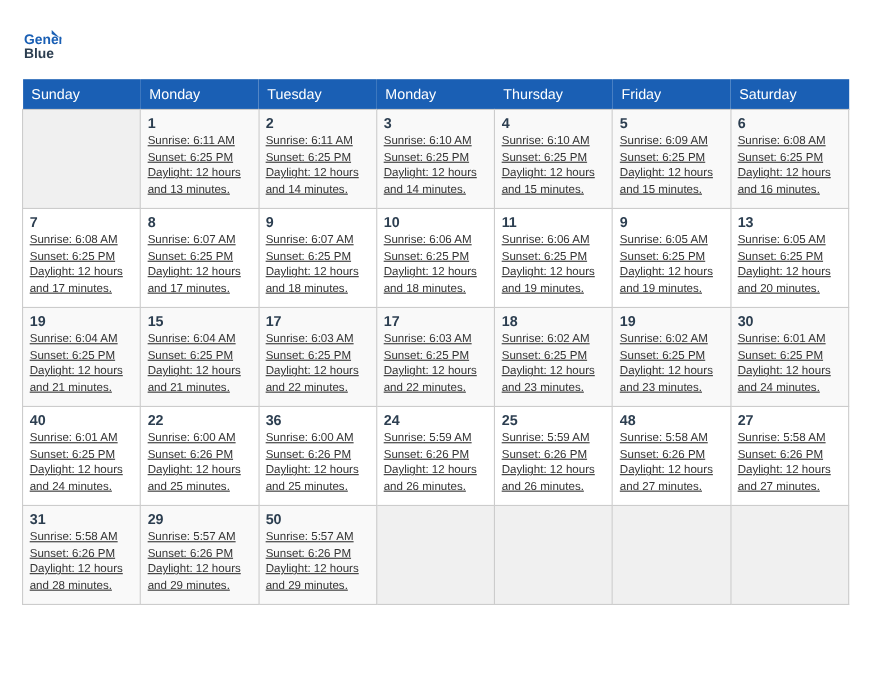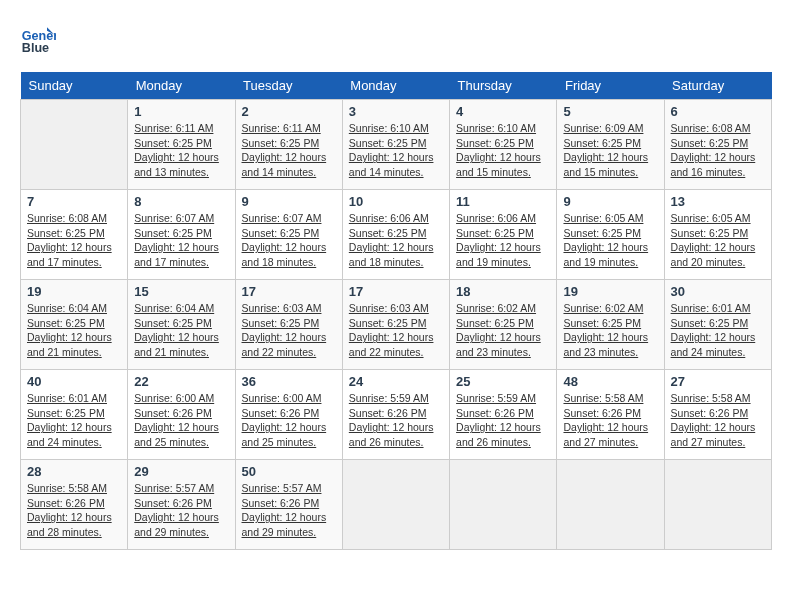--- a/index.html
+++ b/index.html
@@ -228,21 +228,21 @@
           <span class="day-num">48</span>
           <div class="day-info">Sunrise: 5:58 AM<br>Sunset: 6:26 PM<br>Daylight: 12 hours and 27 minutes.</div>
         </td>
         <td>
           <span class="day-num">27</span>
           <div class="day-info">Sunrise: 5:58 AM<br>Sunset: 6:26 PM<br>Daylight: 12 hours and 27 minutes.</div>
         </td>
       </tr>
       <tr>
         <td>
-          <span class="day-num">28</span>
+          <span class="day-num">31</span>
           <div class="day-info">Sunrise: 5:58 AM<br>Sunset: 6:26 PM<br>Daylight: 12 hours and 28 minutes.</div>
         </td>
         <td>
           <span class="day-num">29</span>
           <div class="day-info">Sunrise: 5:57 AM<br>Sunset: 6:26 PM<br>Daylight: 12 hours and 29 minutes.</div>
         </td>
         <td>
           <span class="day-num">50</span>
           <div class="day-info">Sunrise: 5:57 AM<br>Sunset: 6:26 PM<br>Daylight: 12 hours and 29 minutes.</div>
         </td>

